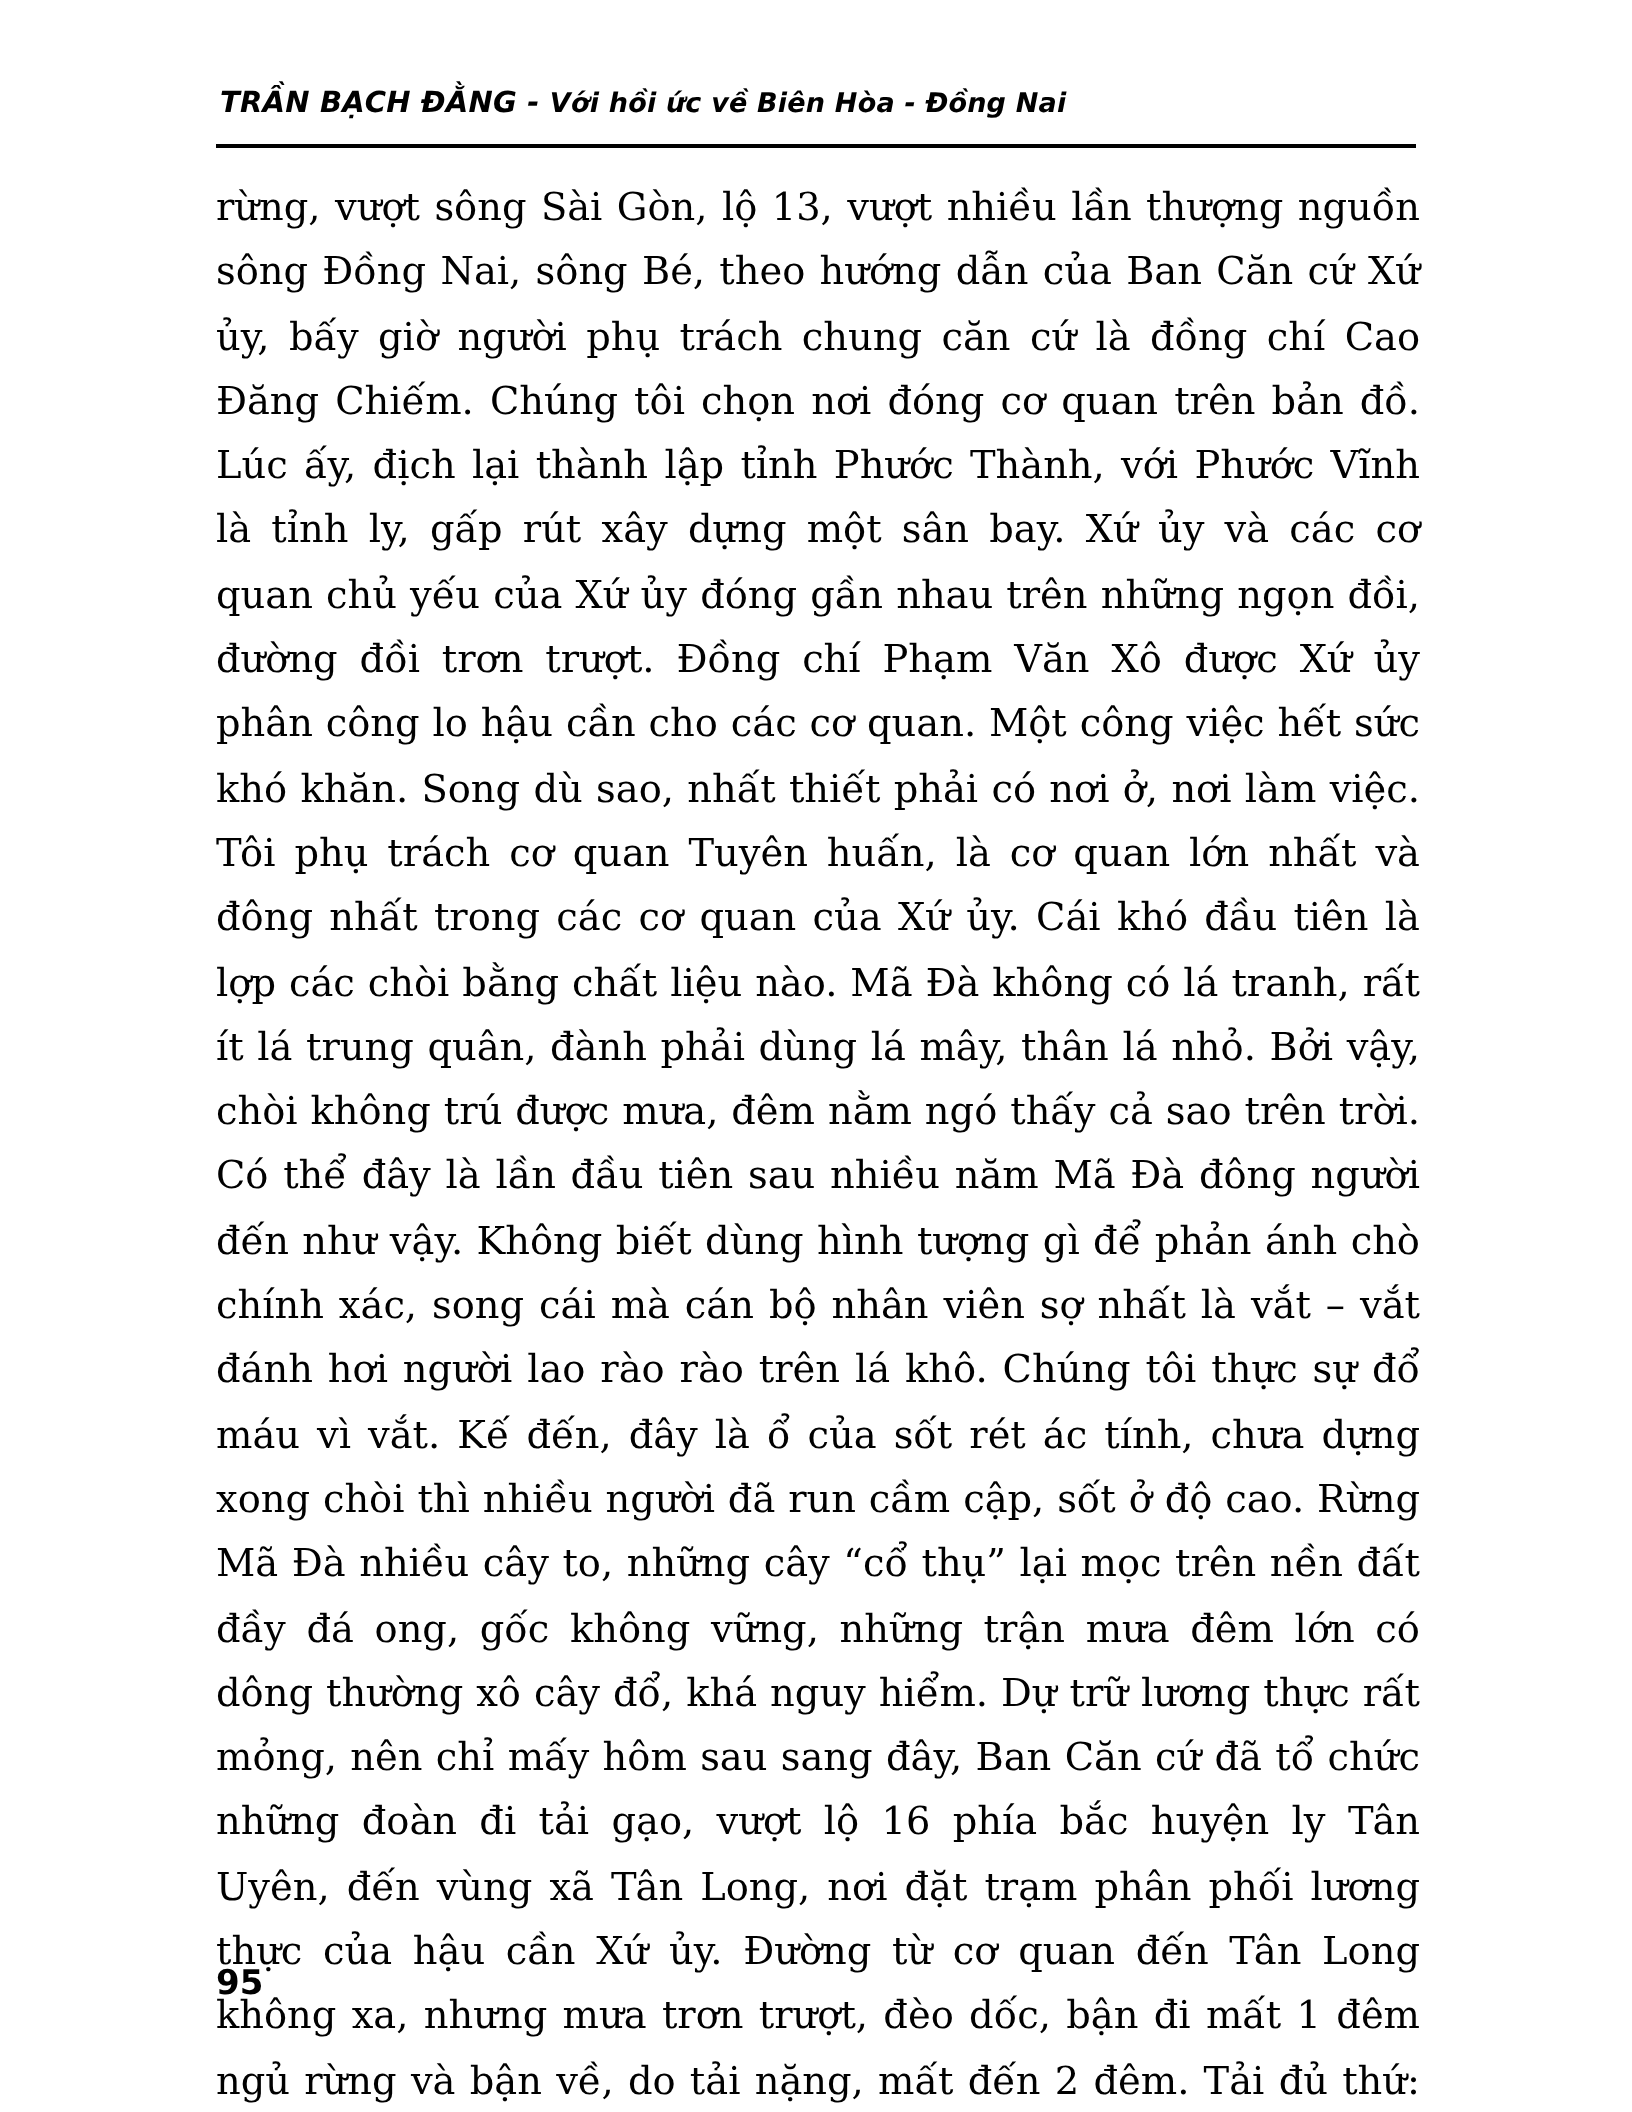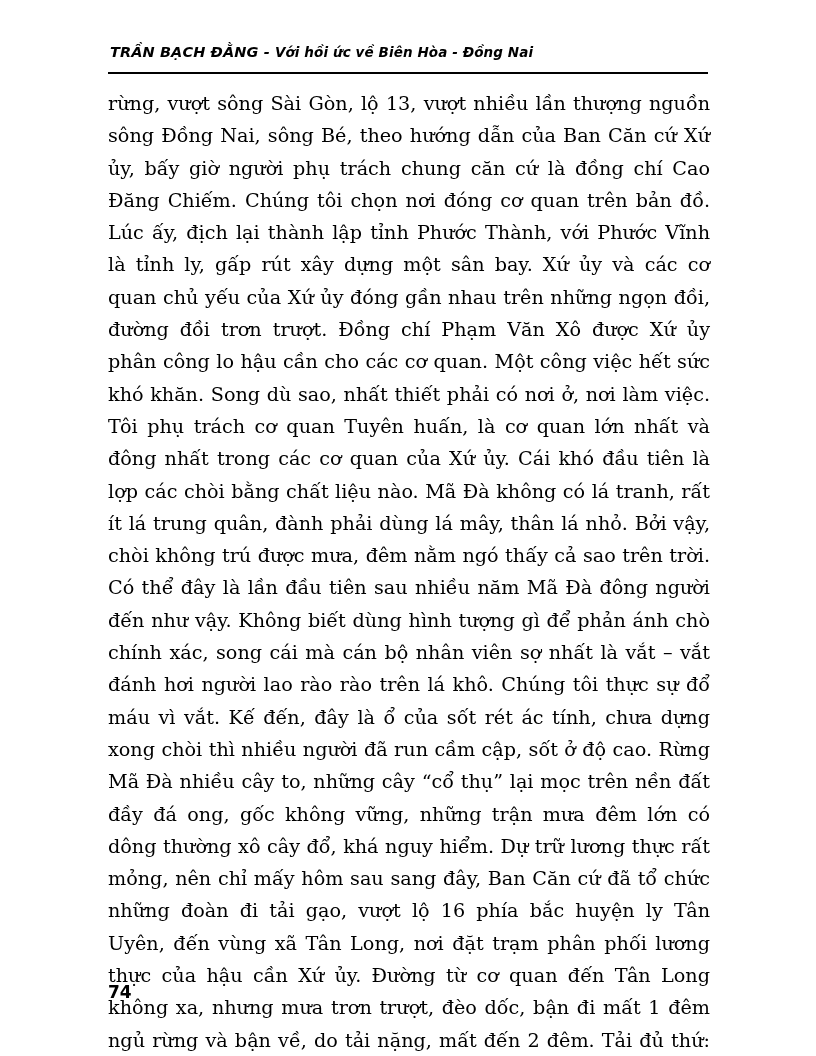--- a/index.html
+++ b/index.html
@@ -87,15 +87,15 @@
   <div class="header">
     <span class="author">TRẦN BẠCH ĐẰNG</span><span class="sep"> - </span><span class="subtitle">Với hồi ức về Biên Hòa - Đồng Nai</span>
   </div>
 
   <div class="rule"></div>
 
   <div class="body-text">
     <p>rừng, vượt sông Sài Gòn, lộ 13, vượt nhiều lần thượng nguồn sông Đồng Nai, sông Bé, theo hướng dẫn của Ban Căn cứ Xứ ủy, bấy giờ người phụ trách chung căn cứ là đồng chí Cao Đăng Chiếm. Chúng tôi chọn nơi đóng cơ quan trên bản đồ. Lúc ấy, địch lại thành lập tỉnh Phước Thành, với Phước Vĩnh là tỉnh ly, gấp rút xây dựng một sân bay. Xứ ủy và các cơ quan chủ yếu của Xứ ủy đóng gần nhau trên những ngọn đồi, đường đồi trơn trượt. Đồng chí Phạm Văn Xô được Xứ ủy phân công lo hậu cần cho các cơ quan. Một công việc hết sức khó khăn. Song dù sao, nhất thiết phải có nơi ở, nơi làm việc. Tôi phụ trách cơ quan Tuyên huấn, là cơ quan lớn nhất và đông nhất trong các cơ quan của Xứ ủy. Cái khó đầu tiên là lợp các chòi bằng chất liệu nào. Mã Đà không có lá tranh, rất ít lá trung quân, đành phải dùng lá mây, thân lá nhỏ. Bởi vậy, chòi không trú được mưa, đêm nằm ngó thấy cả sao trên trời. Có thể đây là lần đầu tiên sau nhiều năm Mã Đà đông người đến như vậy. Không biết dùng hình tượng gì để phản ánh chò chính xác, song cái mà cán bộ nhân viên sợ nhất là vắt – vắt đánh hơi người lao rào rào trên lá khô. Chúng tôi thực sự đổ máu vì vắt. Kế đến, đây là ổ của sốt rét ác tính, chưa dựng xong chòi thì nhiều người đã run cầm cập, sốt ở độ cao. Rừng Mã Đà nhiều cây to, những cây “cổ thụ” lại mọc trên nền đất đầy đá ong, gốc không vững, những trận mưa đêm lớn có dông thường xô cây đổ, khá nguy hiểm. Dự trữ lương thực rất mỏng, nên chỉ mấy hôm sau sang đây, Ban Căn cứ đã tổ chức những đoàn đi tải gạo, vượt lộ 16 phía bắc huyện ly Tân Uyên, đến vùng xã Tân Long, nơi đặt trạm phân phối lương thực của hậu cần Xứ ủy. Đường từ cơ quan đến Tân Long không xa, nhưng mưa trơn trượt, đèo dốc, bận đi mất 1 đêm ngủ rừng và bận về, do tải nặng, mất đến 2 đêm. Tải đủ thứ: gạo, muối, nước mắm, thuốc men, đường, sữa</p>
   </div>
 
-  <div class="page-number">74</div>
+  <div class="page-number">95</div>
 
 </div>
 
 </body></html>

